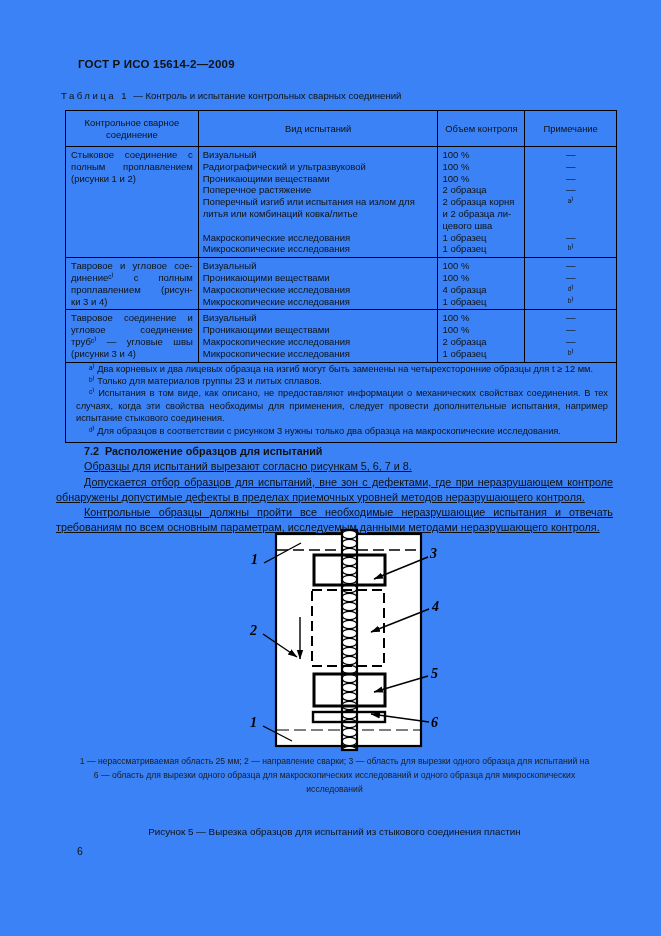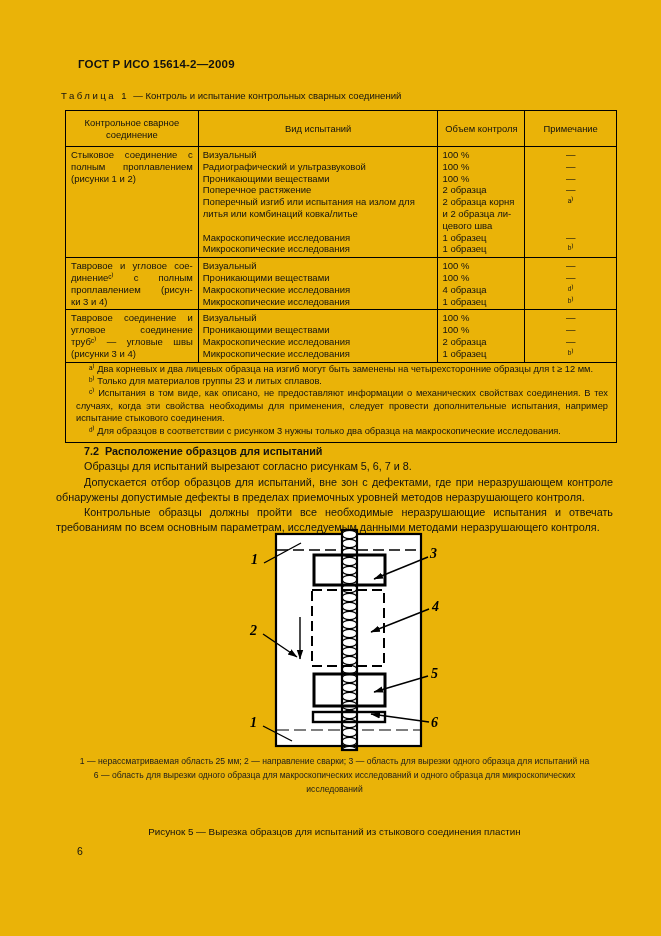--- a/index.html
+++ b/index.html
@@ -1,20 +1,20 @@
 <!DOCTYPE html>
 <html><head>
 <meta charset="utf-8">
 <style>
   * { margin:0; padding:0; box-sizing:border-box; }
   html,body { background:#e8e8e8; }
   .page {
     position:relative;
     width:661px; height:936px;
-    background:#eab308;
+    background:#3b82f6;
     font-family:"Liberation Sans", sans-serif;
     color:#111;
     overflow:hidden;
   }
   .doc-header {
     position:absolute; left:78px; top:58px;
     font-size:11.5px; font-weight:bold; letter-spacing:.2px;
   }
   .table-caption {
     position:absolute; left:61px; top:90px;
@@ -42,21 +42,21 @@
   .note-lines > div { text-align:center; white-space:nowrap; }
   .note-lines > div { font-size:9.5px; }
   td.notes { padding:2px 2px; }
   td.fn-cell { padding:0 8px 5px 10px; font-size:9.3px; line-height:12.4px; }
   .fn-cell .fn { text-indent:13px; text-align:justify; }
   .body-block {
     position:absolute; left:56px; top:444px; width:557px;
     font-size:10.8px; line-height:15.3px;
   }
   .section-heading { font-weight:bold; text-indent:28px; white-space:pre-wrap; }
-  .body-block .para { text-indent:28px; text-align:justify; }
+  .body-block .para { text-indent:28px; text-align:justify;text-decoration:underline; }
   .figure-wrap { position:absolute; left:238px; top:525px; }
   .figure-legend {
     position:absolute; left:52px; top:754px; width:565px;
     font-size:8.6px; line-height:14px; text-align:center; color:#1c1c1c;
   }
   .figure-legend > div { white-space:nowrap; }
   .figure-caption {
     position:absolute; left:56px; top:826px; width:557px;
     text-align:center; font-size:9.8px;
   }

